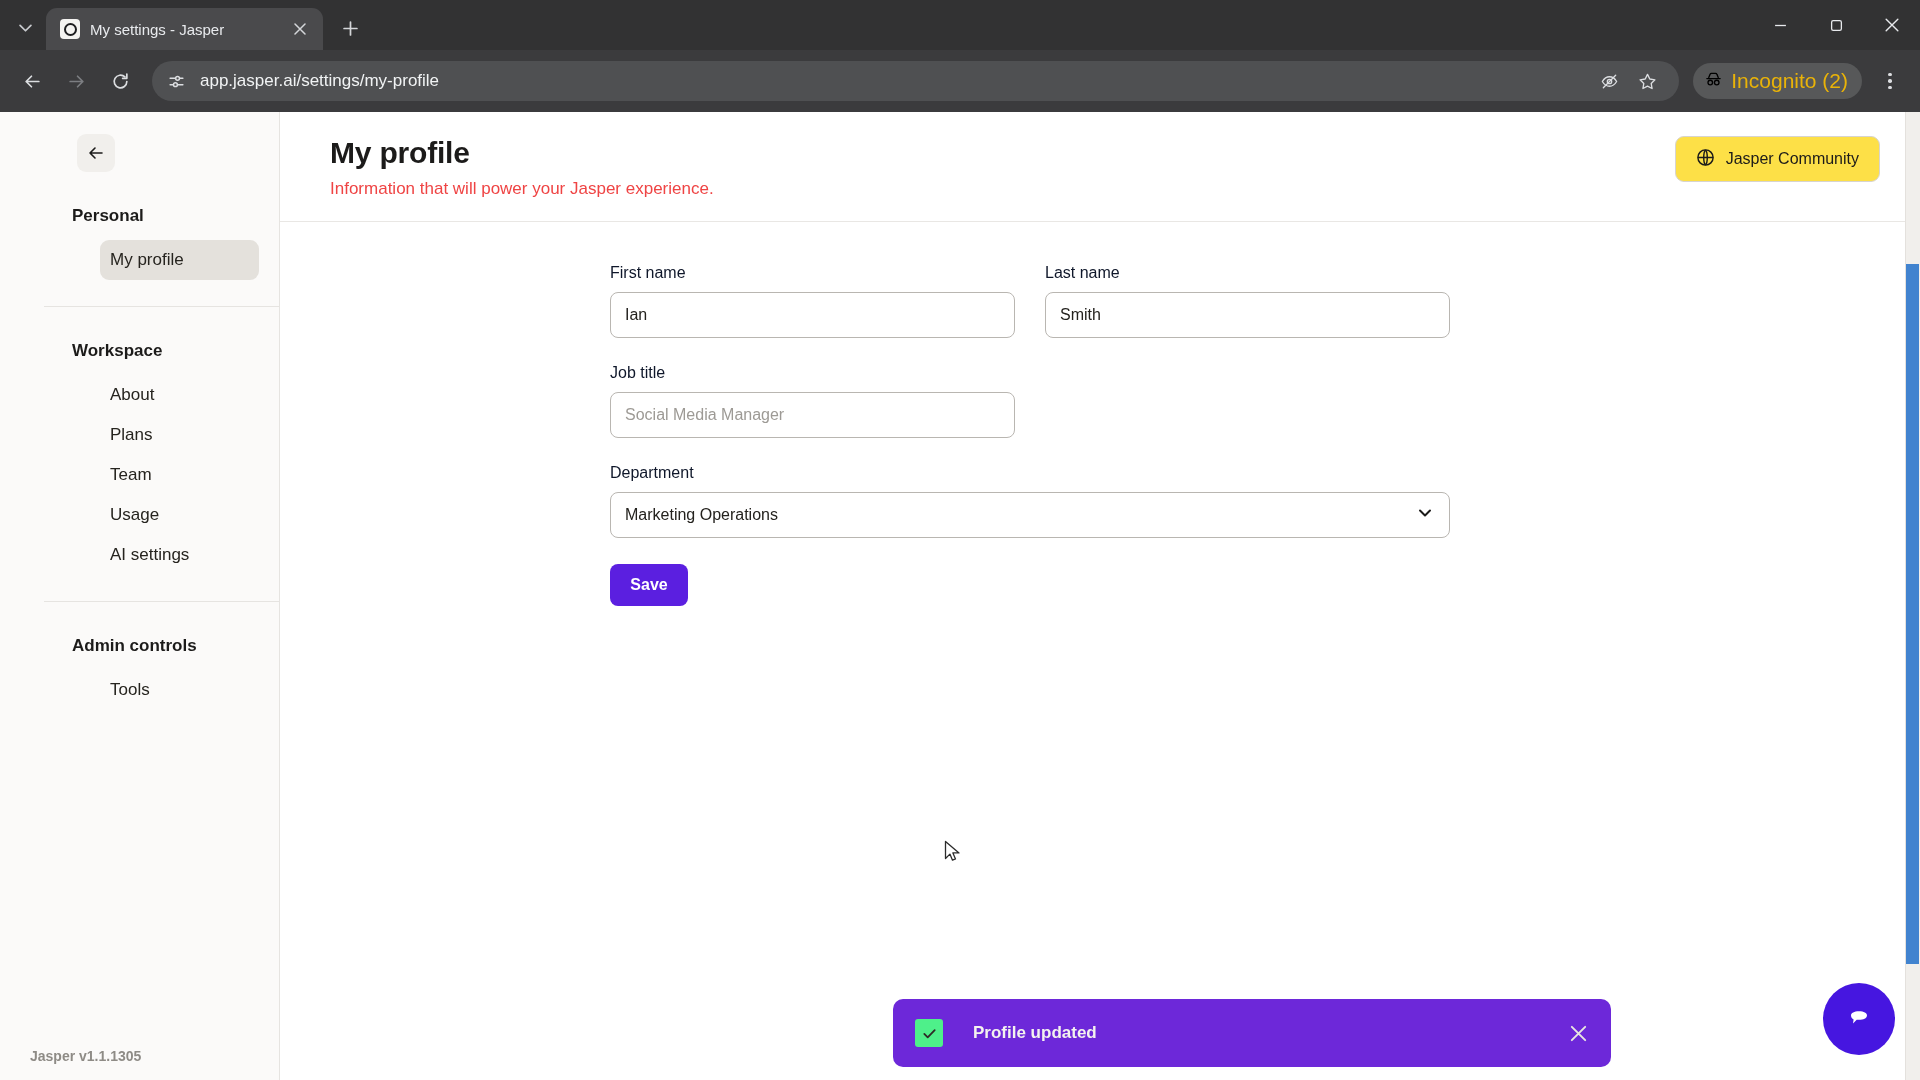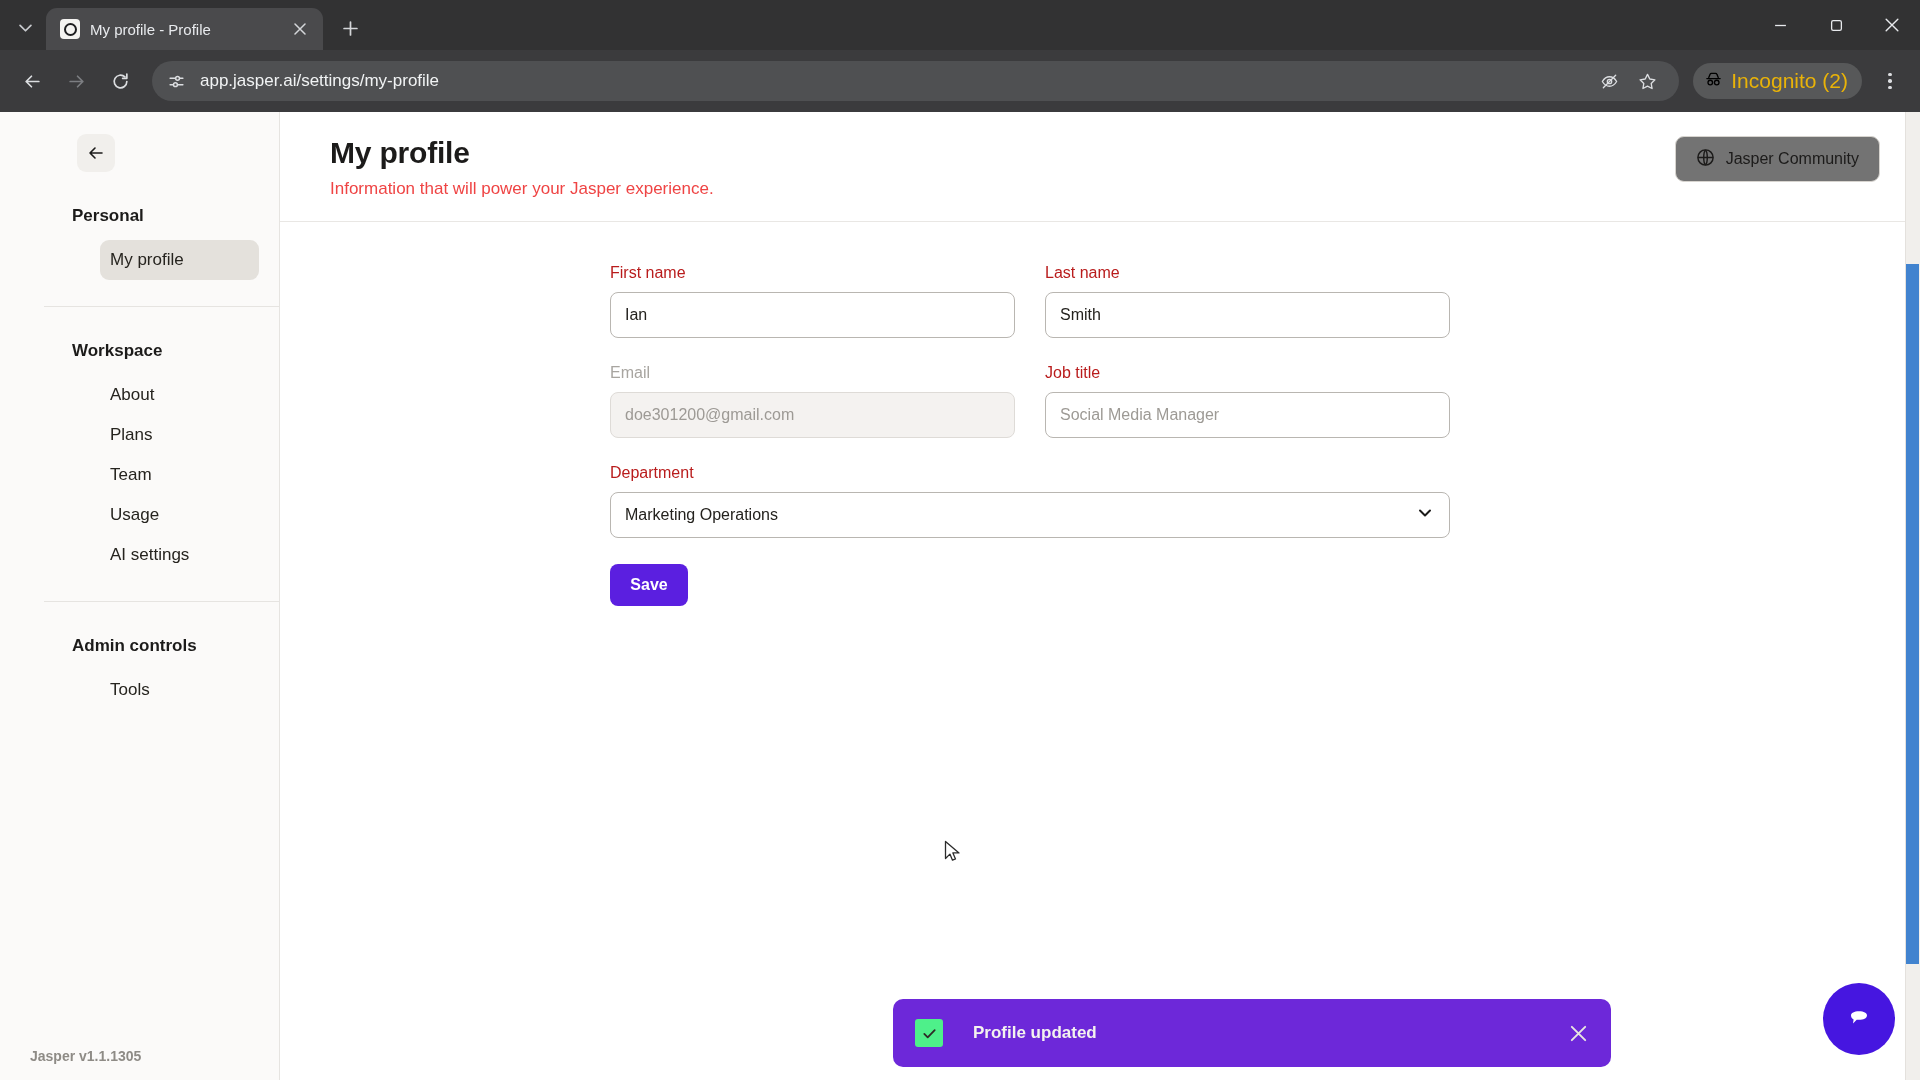--- a/index.html
+++ b/index.html
@@ -137,31 +137,31 @@
     position: relative; overflow: hidden; background: #fff;
   }
   .page-header {
     padding: 24px 40px 22px 50px; border-bottom: 1px solid #e9e7e4;
     display: flex; align-items: flex-start; justify-content: space-between;
     flex: 0 0 auto;
   }
   .page-title { font-size: 30px; font-weight: 700; color: #1c1b1a; letter-spacing: -0.2px; }
   .page-sub { font-size: 17px; color: #ef4444; margin-top: 9px; }
   .community-btn {
-    height: 46px; border-radius: 9px; border: 1px solid #d7d4cf; background: #737373;
+    height: 46px; border-radius: 9px; border: 1px solid #d7d4cf; background: #fde047;
     display: flex; align-items: center; gap: 11px; padding: 0 20px;
     font-size: 16px; color: #1c1b1a; white-space: nowrap;
   }
 
   .form-area { padding: 42px 0 0 330px; position: relative; flex: 1 1 auto; }
   .form { width: 840px; margin-left: -0px; }
   .row { display: flex; gap: 30px; margin-bottom: 26px; }
   .field { display: flex; flex-direction: column; width: 405px; }
   .field.full { width: 840px; }
-  .field-label { font-size: 16px; color: #b91c1c; margin-bottom: 10px; }
+  .field-label { font-size: 16px; color: #0f172a; margin-bottom: 10px; }
   .field-label.muted { color: #a8a5a0; }
   .input {
     height: 46px; border: 1px solid #b9b6b1; border-radius: 8px;
     background: #fff; display: flex; align-items: center; padding: 0 14px;
     font-size: 16px; color: #24221e;
   }
   .input.disabled { background: #f4f2f0; border-color: #dedbd7; color: #9d9a95; }
   .input.placeholder { color: #9d9a95; }
   .select {
     height: 46px; border: 1px solid #b9b6b1; border-radius: 8px; background: #fff;
@@ -212,21 +212,21 @@
   <div class="tabstrip">
     <div class="tab-list-btn">
       <svg width="13" height="13" viewBox="0 0 12 12">
           <path d="M1 4l5 5 5-5" stroke="currentColor" stroke-width="1.6" fill="none" stroke-linecap="round" stroke-linejoin="round"></path>
         </svg>
     </div>
     <div class="tab">
       <span class="favicon">
           <span class="blob"></span>
         </span>
-      <span class="tab-title">My profile - Profile</span>
+      <span class="tab-title">My settings - Jasper</span>
       <span class="tab-close">
         <svg width="12" height="12" viewBox="0 0 12 12">
             <path d="M1 1l10 10M11 1L1 11" stroke="currentColor" stroke-width="1.5" stroke-linecap="round"></path>
           </svg>
       </span>
     </div>
     <div class="new-tab">
       <svg width="15" height="15" viewBox="0 0 14 14">
           <path d="M7 1v12M1 7h12" stroke="currentColor" stroke-width="1.6" stroke-linecap="round"></path>
         </svg>
@@ -384,24 +384,20 @@
               <div class="field-label">First name</div>
               <div class="input" placeholder="First name">Ian</div>
             </div>
             <div class="field">
               <div class="field-label">Last name</div>
               <div class="input" placeholder="Last name">Smith</div>
             </div>
           </div>
 
           <div class="row">
-            <div class="field">
-              <div class="field-label muted">Email</div>
-              <div class="input disabled" placeholder="doe301200@gmail.com">doe301200@gmail.com</div>
-            </div>
             <div class="field">
               <div class="field-label">Job title</div>
               <div class="input placeholder" placeholder="Social Media Manager">Social Media Manager</div>
             </div>
           </div>
 
           <div class="row">
             <div class="field full">
               <div class="field-label">Department</div>
               <div class="select">

